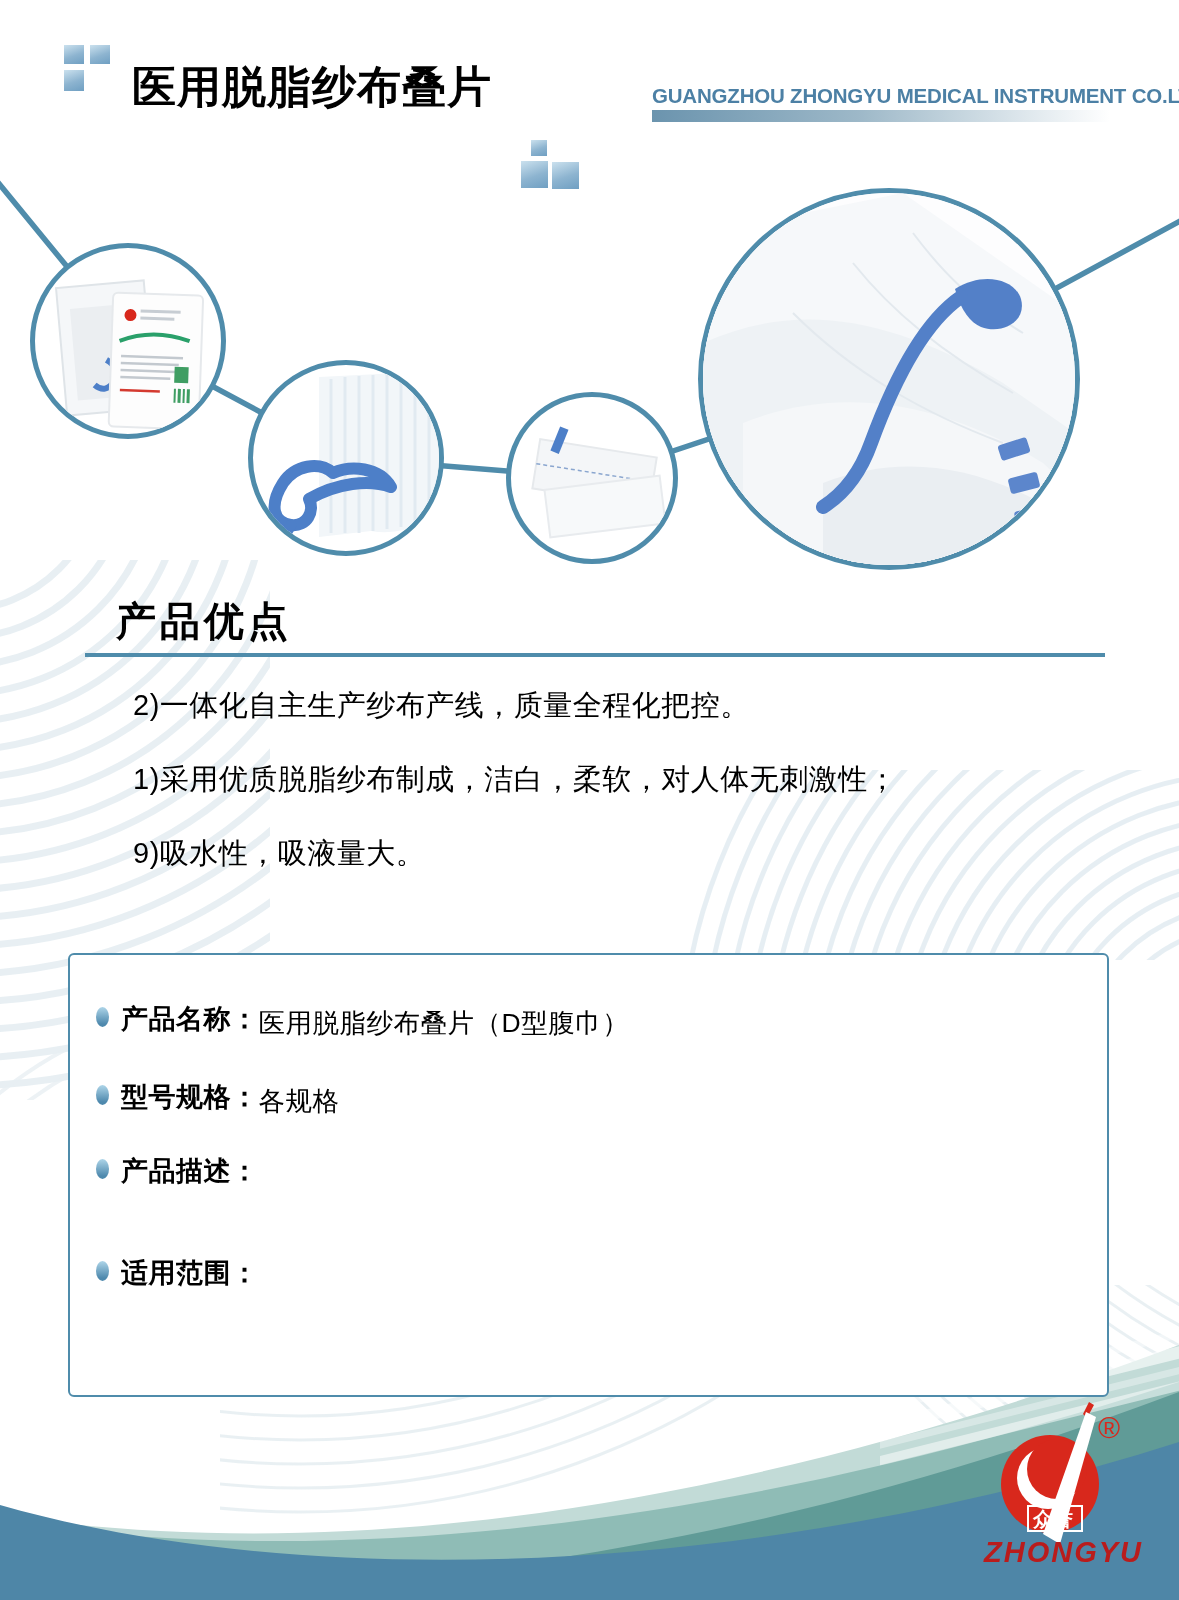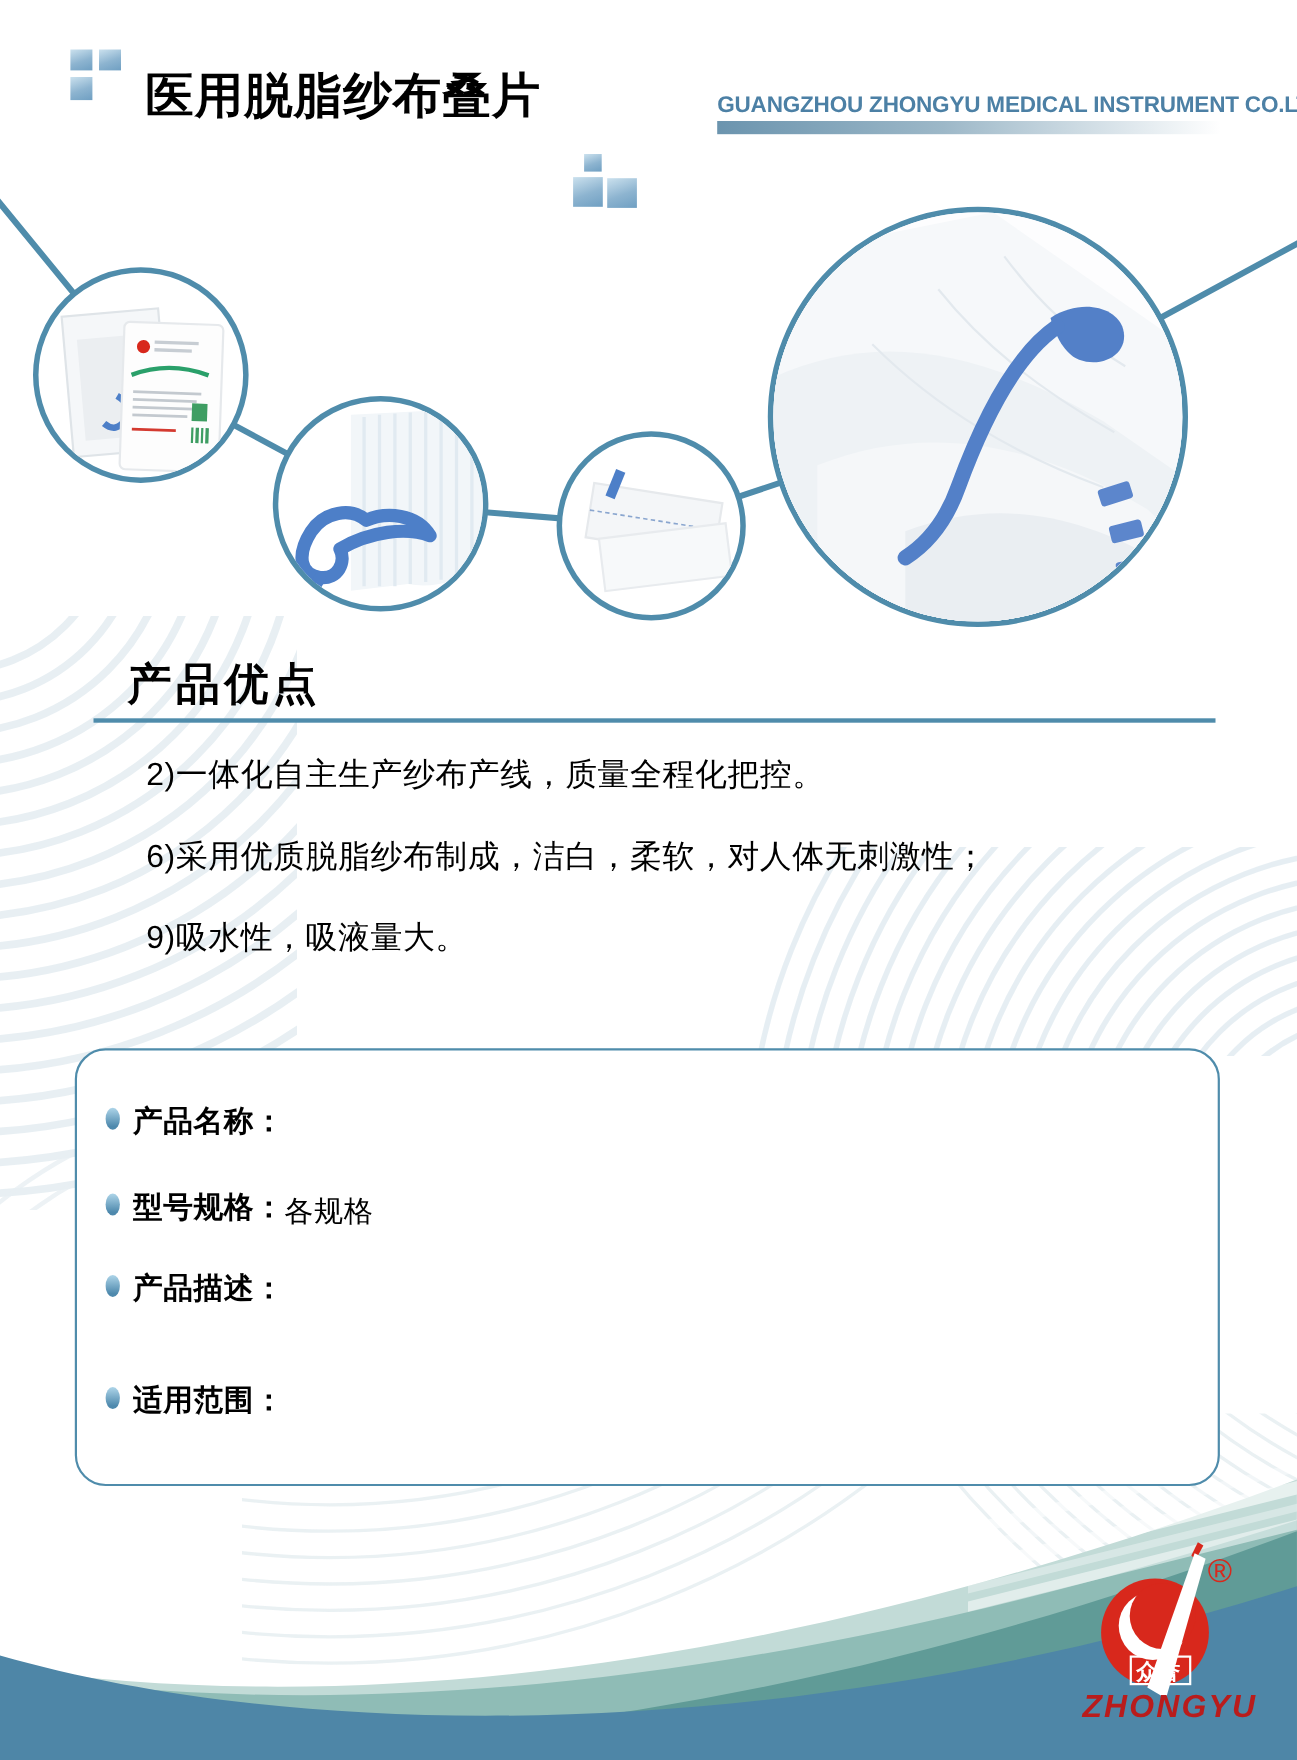--- a/index.html
+++ b/index.html
@@ -14,22 +14,22 @@
            letter-spacing:-0.2px;white-space:nowrap;}
   .company-bar{left:652px;top:110px;width:458px;height:12px;
            background:linear-gradient(to right,#6b94ae 0%,#9db8c8 45%,rgba(255,255,255,0) 100%);}
   
   .pcircle{position:absolute;border:5px solid #4f8cab;border-radius:50%;background:#fff;overflow:hidden;box-sizing:border-box;}
   
   .adv-heading{left:116px;top:594px;font-size:40px;font-weight:bold;letter-spacing:4px;}
   .adv-rule{left:85px;top:653px;width:1020px;height:4px;background:#4f8cab;}
   .adv-item{left:133px;width:960px;font-size:29px;line-height:1.35;letter-spacing:0.5px;}
   
-  .info-box{left:68px;top:953px;width:1041px;height:398px;box-sizing:border-box;
-            border:2.5px solid #4f8cab;border-radius:28px;background:#ffffff;}
+  .info-box{left:68px;top:953px;width:1041px;height:444px;box-sizing:border-box;
+            border:2.5px solid #4f8cab;border-radius:6px;background:#ffffff;}
   .info-row{position:absolute;left:26px;display:flex;align-items:flex-start;width:985px;}
   .oval{flex:0 0 13px;width:13px;height:20px;margin:6px 12px 0 0;border-radius:50%;
         background:linear-gradient(180deg,#aed5e9 0%,#4e89ad 85%);}
   .info-label{font-size:27px;font-weight:bold;white-space:nowrap;letter-spacing:0.5px;}
   .info-value{font-size:26.5px;line-height:1.6;letter-spacing:0.5px;flex:1;padding-top:1px;}
   
   .zhongyu-en{left:984px;top:1536px;font-size:29px;font-weight:bold;font-style:italic;
               color:#b91c1c;letter-spacing:2px;white-space:nowrap;}
 </style>
 </head>
@@ -252,27 +252,28 @@
       <rect x="296" y="248" width="30" height="16" rx="3" fill="#5c86cc" transform="rotate(-18 311 256)"></rect>
       <rect x="306" y="282" width="30" height="16" rx="3" fill="#5c86cc" transform="rotate(-14 321 290)"></rect>
       <rect x="312" y="316" width="30" height="16" rx="3" fill="#5c86cc" transform="rotate(-10 327 324)"></rect>
       <rect x="314" y="348" width="30" height="16" rx="3" fill="#5c86cc" transform="rotate(-8 329 356)"></rect>
     </svg>
   </div>
 
   <div class="abs adv-heading">产品优点</div>
   <div class="abs adv-rule"></div>
   <div class="abs adv-item" style="top:686px;">2)一体化自主生产纱布产线，质量全程化把控。</div>
-  <div class="abs adv-item" style="top:760px;">6)采用优质脱脂纱布制成，洁白，柔软，对人体无刺激性；</div>
+  <div class="abs adv-item" style="top:760px;">1)采用优质脱脂纱布制成，洁白，柔软，对人体无刺激性；</div>
   <div class="abs adv-item" style="top:834px;">9)吸水性，吸液量大。</div>
 
   <div class="abs info-box">
     <div class="info-row" style="top:46px;">
       <span class="oval"></span>
       <span class="info-label">产品名称：</span>
+      <span class="info-value">医用脱脂纱布叠片（D型腹巾）</span>
     </div>
     <div class="info-row" style="top:124px;">
       <span class="oval"></span>
       <span class="info-label">型号规格：</span>
       <span class="info-value">各规格</span>
     </div>
     <div class="info-row" style="top:198px;">
       <span class="oval"></span>
       <span class="info-label">产品描述：</span>
     </div>

